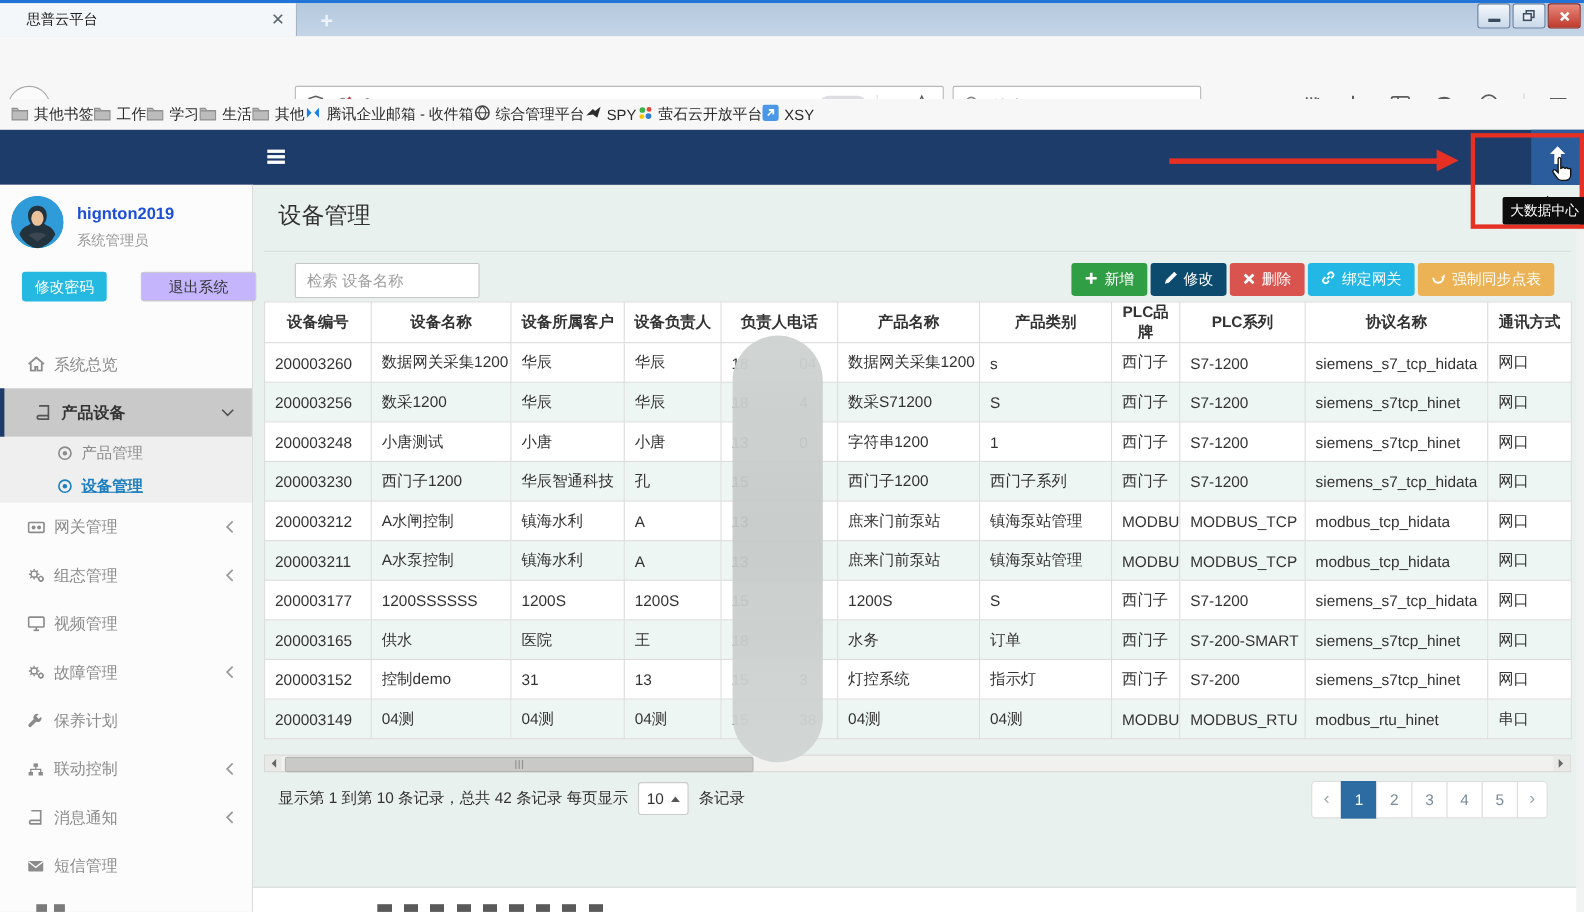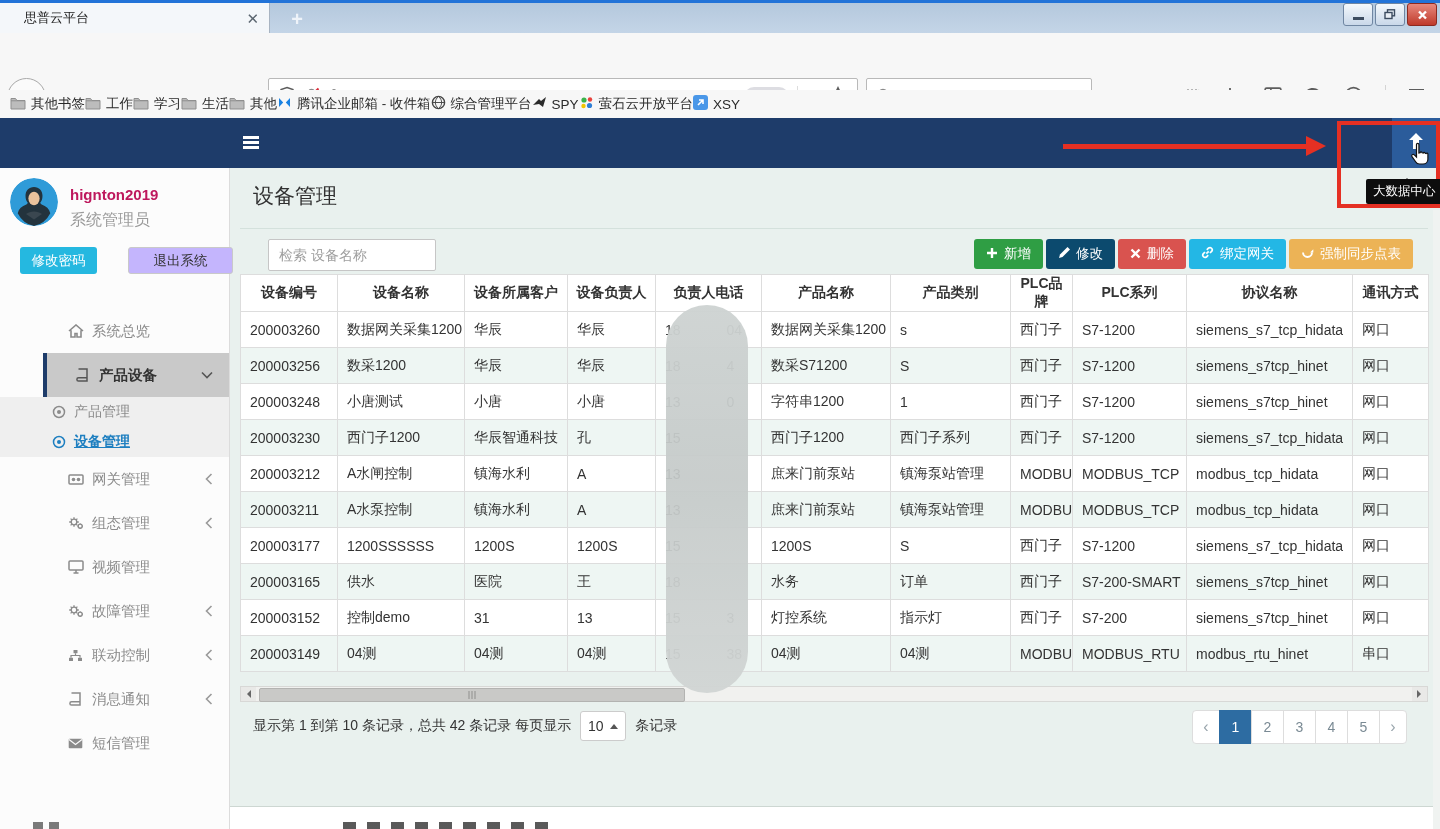--- a/index.html
+++ b/index.html
@@ -46,28 +46,28 @@
            padding-left:10px;box-sizing:border-box;}
   .bm{display:flex;align-items:center;gap:5px;font-size:13.5px;color:#2a2a2a;white-space:nowrap;}
   
   .appbar{left:0;top:118px;width:1440px;height:50px;background:#1e3c6a;}
   .burger{left:243px;top:136px;width:16px;height:13px;display:flex;flex-direction:column;justify-content:space-between;}
   .burger i{display:block;height:2.6px;background:#fff;}
   .appbar-hl{left:1392px;top:118px;width:48px;height:50px;background:#2b5c9b;display:flex;align-items:center;justify-content:center;}
   
   .sidebar{left:0;top:168px;width:230px;height:661px;background:#fcfcfc;border-right:1px solid #dcdcdc;box-sizing:border-box;}
   .avatar{left:10px;top:178px;width:48px;height:48px;border-radius:50%;overflow:hidden;}
-  .uname{left:70px;top:186px;font-size:15px;font-weight:bold;color:#be185d;}
-  .urole{left:70px;top:210px;font-size:16px;color:#9a9a9a;}
+  .uname{left:70px;top:186px;font-size:15px;font-weight:bold;color:#1d4ed8;}
+  .urole{left:70px;top:210px;font-size:13px;color:#9a9a9a;}
   .btn-pw{left:20px;top:247px;width:77px;height:27px;background:#25b8e0;color:#fff;border-radius:3px;
           display:flex;align-items:center;justify-content:center;font-size:13.5px;}
   .btn-out{left:128px;top:247px;width:105px;height:27px;background:#c4b5fd;border:1px solid #c9c9c9;color:#333;border-radius:3px;
           display:flex;align-items:center;justify-content:center;font-size:13.5px;box-sizing:border-box;}
   .menu{left:0;top:305px;width:229px;padding-top:4px;}
-  .m-item{position:relative;height:44px;display:flex;align-items:center;padding-left:25px;color:#8b8b8b;font-size:14.5px;margin-left:43px;}
+  .m-item{position:relative;height:44px;display:flex;align-items:center;padding-left:25px;color:#8b8b8b;font-size:14.5px;}
   .m-item .mi{width:24px;color:#8b8b8b;display:flex;align-items:center;}
   .m-item.act1{background:#c9c9c9;border-left:4px solid #1e3c6a;padding-left:28px;color:#333;font-weight:bold;}
   .m-item.act1 .mi{color:#555;}
   .m-chev{position:absolute;right:16px;top:50%;transform:translateY(-50%);display:flex;}
   .submenu{background:#efefef;}
   .s-item{height:30px;display:flex;align-items:center;padding-left:52px;color:#8b8b8b;font-size:14px;}
   .s-item .mi{width:22px;color:#8b8b8b;display:flex;align-items:center;}
   .s-item.act2{color:#1e7fc0;font-weight:bold;}
   .s-item.act2 .lbl{text-decoration:underline;}
   .s-item.act2 .mi{color:#1e7fc0;}
@@ -431,20 +431,28 @@
         </span>
         <span class="lbl">故障管理</span>
         <span class="m-chev">
           <svg width="8" height="12" viewBox="0 0 8 12">
             <path d="M6.5 1L1.5 6l5 5" fill="none" stroke="#9a9a9a" stroke-width="1.6"></path>
           </svg>
         </span>
       </div>
       <div class="m-item">
         <span class="mi">
+          <svg width="14" height="14" viewBox="0 0 14 14">
+            <path d="M12.5 3.5a3.5 3.5 0 01-4.6 4.6L3.5 12.5a1.6 1.6 0 11-2.3-2.3L5.6 5.8a3.5 3.5 0 014.6-4.6L8 3.4l2.3 2.3z" fill="currentColor"></path>
+          </svg>
+        </span>
+        <span class="lbl">保养计划</span>
+      </div>
+      <div class="m-item">
+        <span class="mi">
           <svg width="15" height="13" viewBox="0 0 15 13">
             <rect x="5.5" y="1" width="4" height="3.2" fill="currentColor"></rect>
             <rect x="1" y="8.8" width="4" height="3.2" fill="currentColor"></rect>
             <rect x="10" y="8.8" width="4" height="3.2" fill="currentColor"></rect>
             <path d="M7.5 4.2v2.3M3 8.8V6.5h9v2.3" stroke="currentColor" fill="none" stroke-width="1.2"></path>
           </svg>
         </span>
         <span class="lbl">联动控制</span>
         <span class="m-chev">
           <svg width="8" height="12" viewBox="0 0 8 12">

